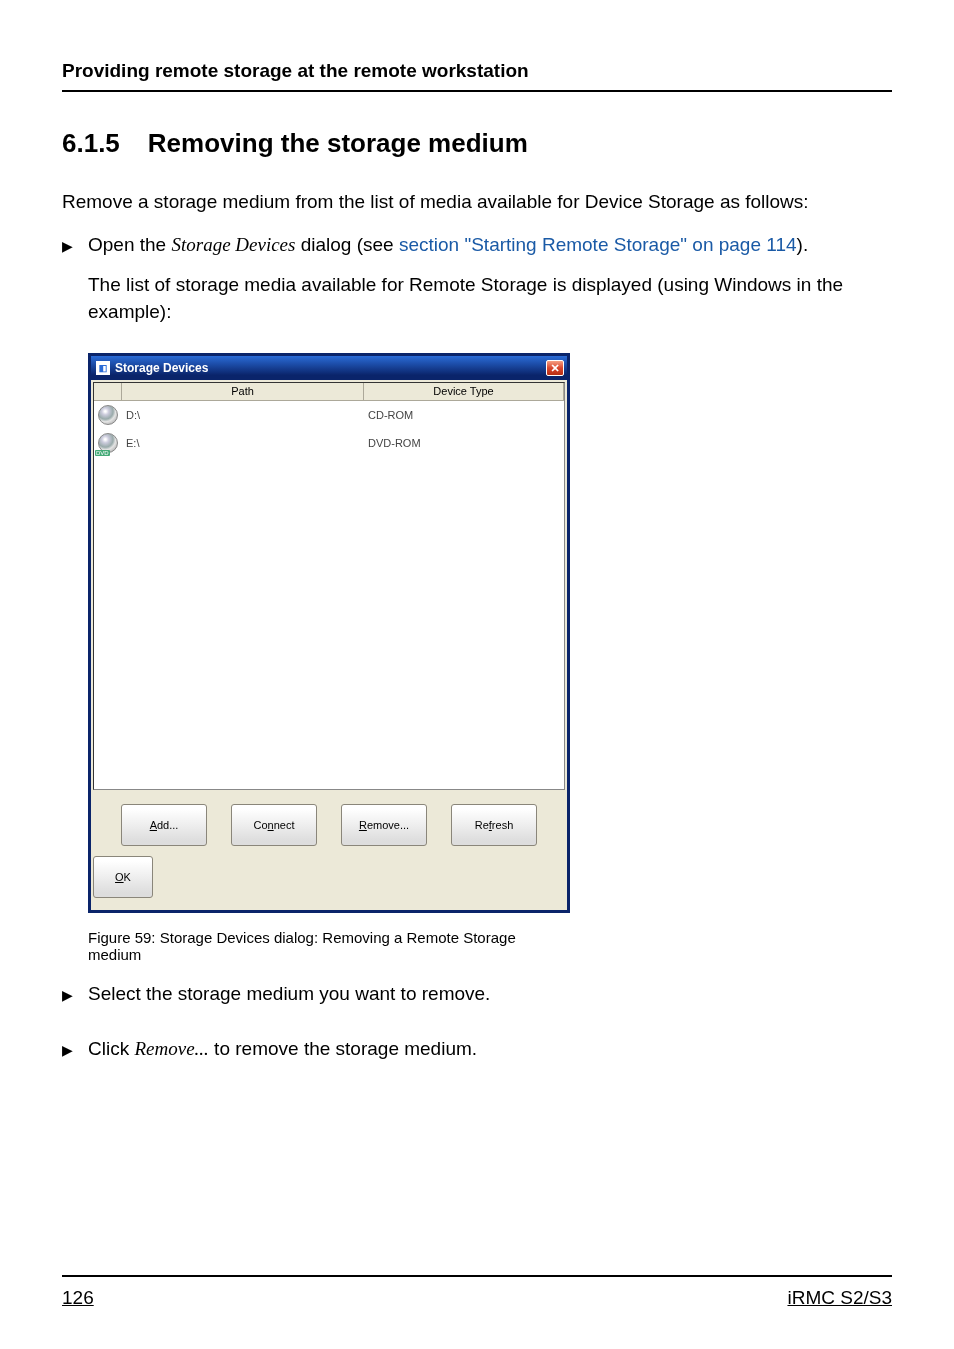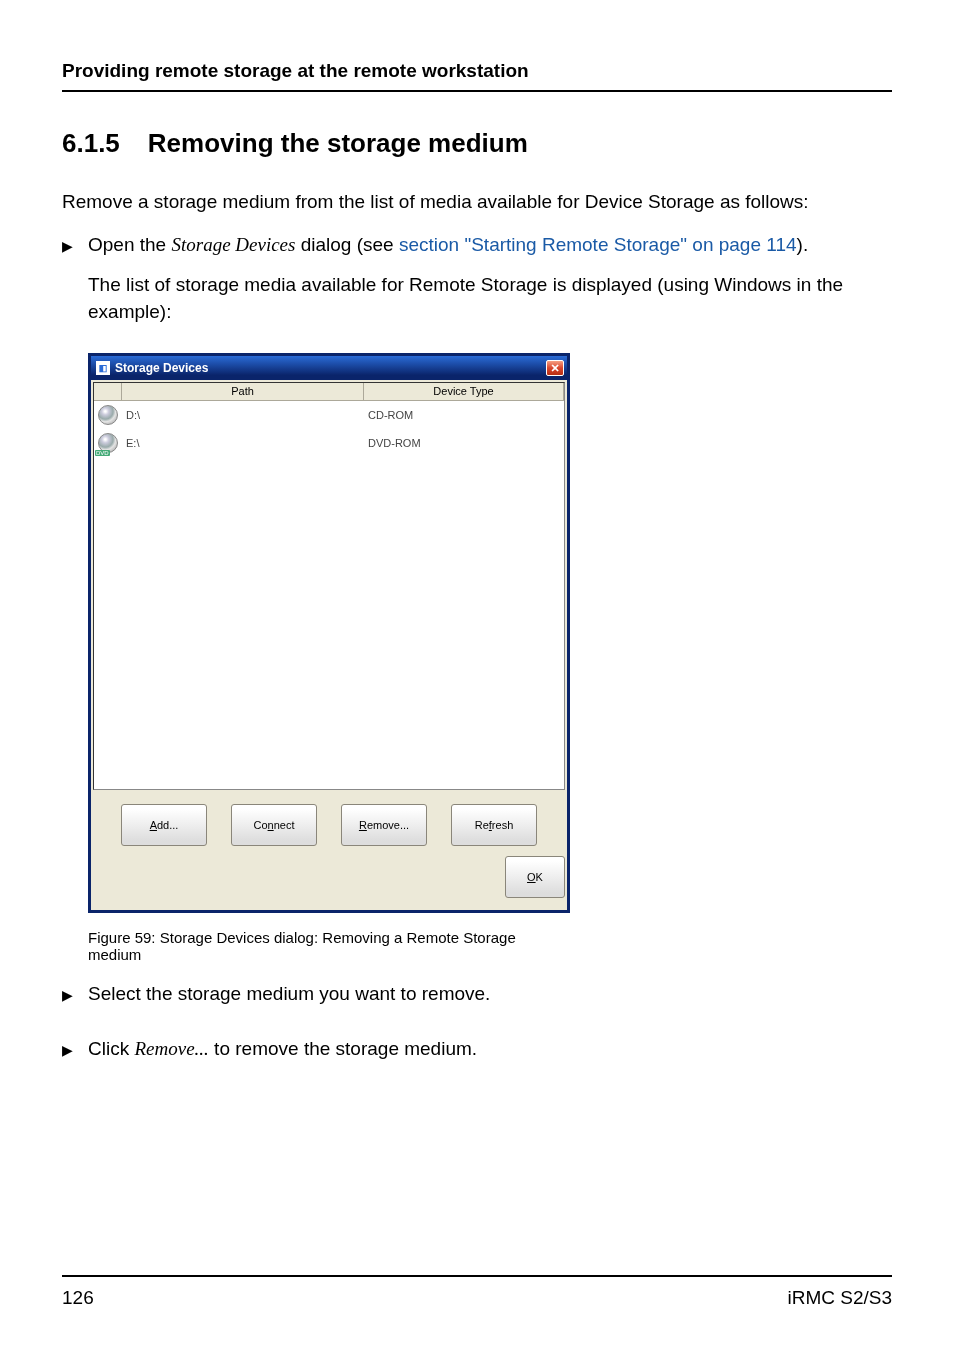--- a/index.html
+++ b/index.html
@@ -177,21 +177,21 @@
       border-radius: 1px;
     }
     .button-row {
       display: flex;
       justify-content: center;
       gap: 24px;
       padding: 14px 10px 6px;
     }
     .button-row2 {
       display: flex;
-      justify-content: flex-end;
+      justify-content: flex-start;
       padding: 4px 0 10px;
     }
     .win-btn {
       font-family: Tahoma, Arial, sans-serif;
       font-size: 11px;
       border: 1px solid #8a867a;
       background: linear-gradient(to bottom, #fff 10%, #eee 50%, #ddd 90%);
       border-radius: 3px;
       padding: 14px 0;
       width: 86px;
@@ -204,20 +204,21 @@
     .footer {
       position: absolute;
       bottom: 40px;
       left: 62px;
       right: 62px;
       border-top: 2px solid #000;
       padding-top: 10px;
       display: flex;
       justify-content: space-between;
       font-size: 19px;
+      text-decoration: underline;
     }
   </style>
 </head>
 <body>
 
 <div class="running-header">Providing remote storage at the remote workstation</div>
 
 <div class="section-title">
   <span class="sec-num">6.1.5</span><span>Removing the storage medium</span>
 </div>

